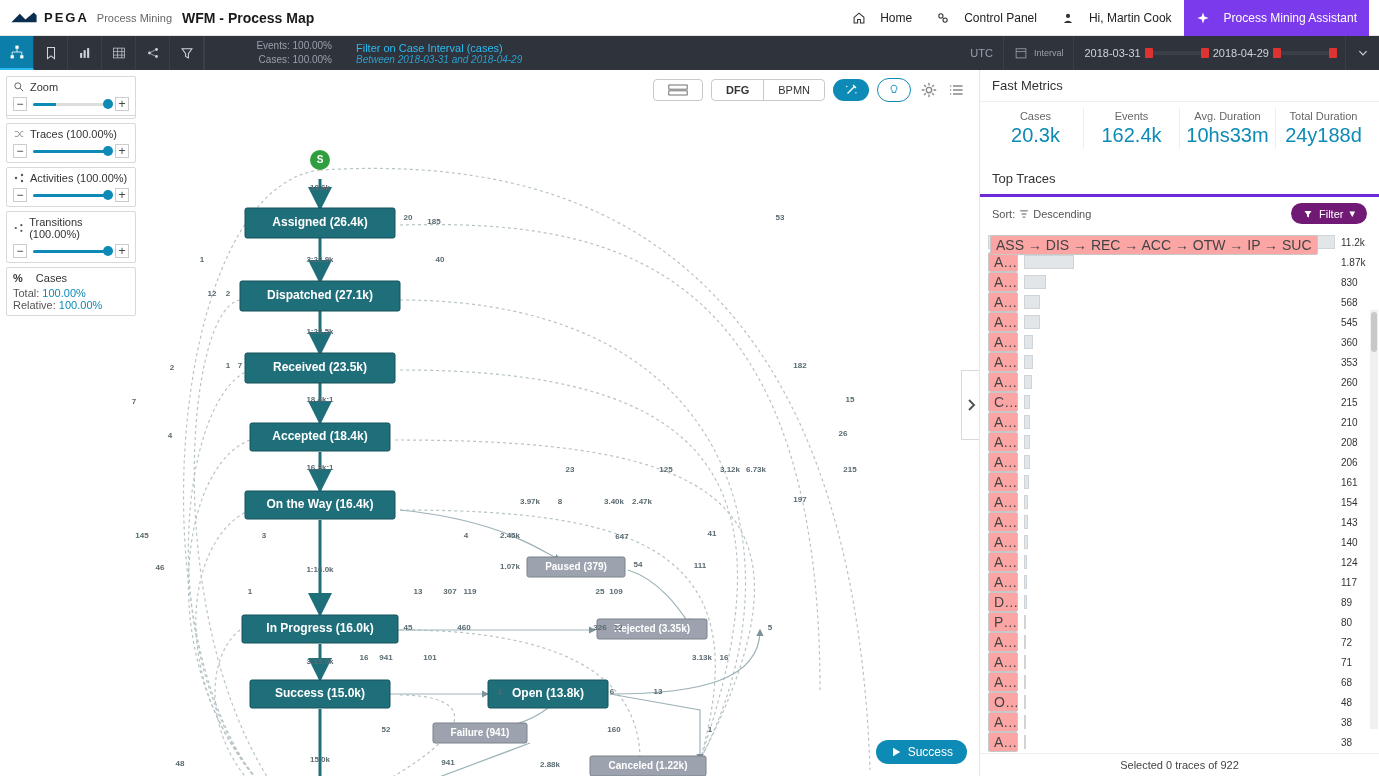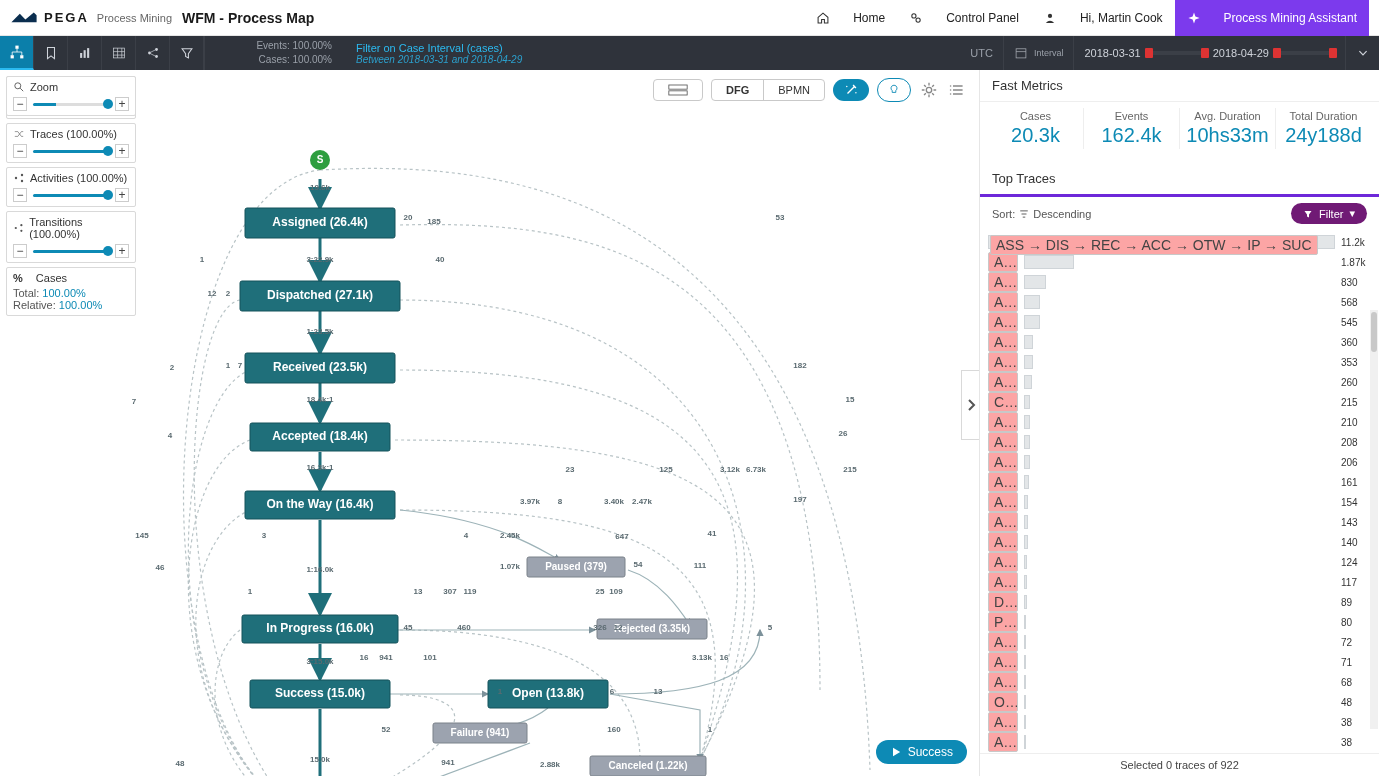--- a/index.html
+++ b/index.html
@@ -8,21 +8,21 @@
   
   .navbar {
     height: 36px; display: flex; align-items: center; padding: 0 10px;
     border-bottom: 1px solid #e6e6e6; background: #fff;
   }
   .logo { display: flex; align-items: center; gap: 6px; font-weight: 700; font-size: 13px; letter-spacing: 2px; color: #1a1a1a; }
   .logo svg { height: 18px; }
   .crumb-sub { font-size: 11px; color: #666; margin-left: 8px; }
   .crumb-title { font-size: 14px; color: #1a1a1a; font-weight: 700; margin-left: 10px; }
   .nav-spacer { flex: 1; }
-  .nav-item { display: inline-flex; align-items: center; gap: 23px; padding: 0 12px; height: 36px; font-size: 12px; color: #222; cursor: pointer; }
+  .nav-item { display: inline-flex; align-items: center; gap: 14px; padding: 0 12px; height: 36px; font-size: 12px; color: #222; cursor: pointer; }
   .nav-assistant { background: #8a2be2; background: #7c3aed; color: #fff; }
   .nav-icon { width: 14px; height: 14px; display: inline-block; }
 
   
   .toolbar {
     height: 34px; background: #2f333b; color: #cfd3da; display: flex; align-items: stretch;
     font-size: 11px;
   }
   .tool-tabs { display: flex; }
   .tool-tab {

